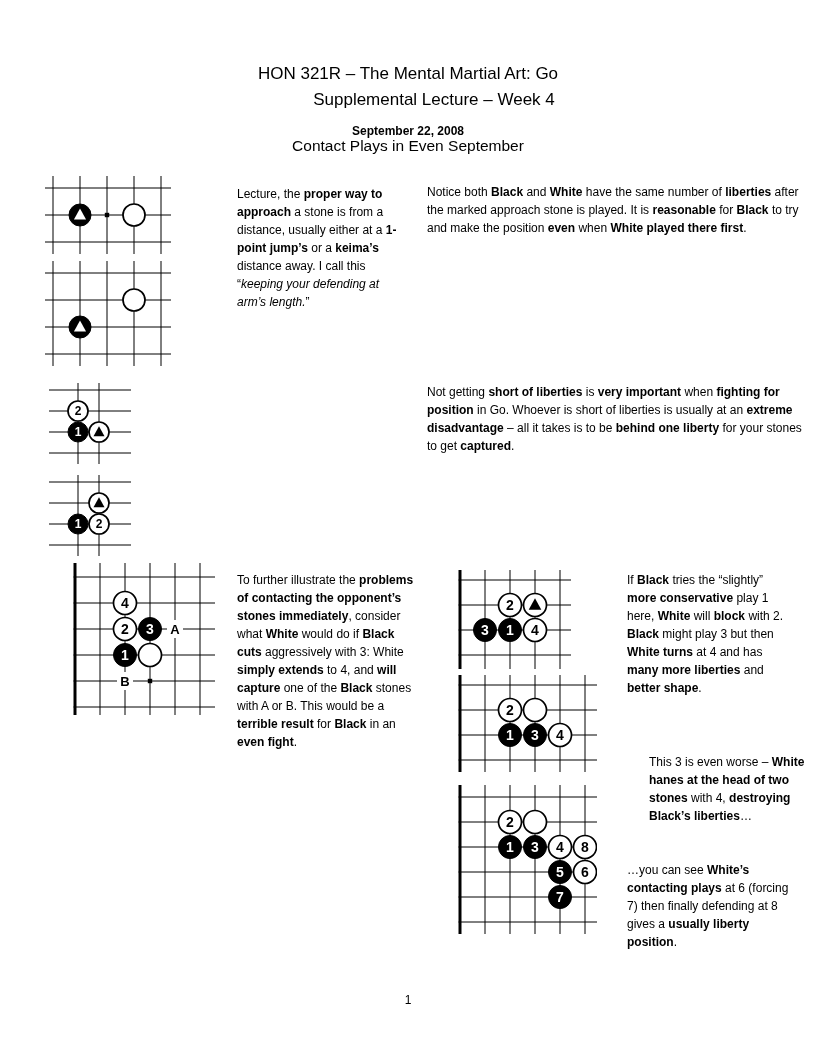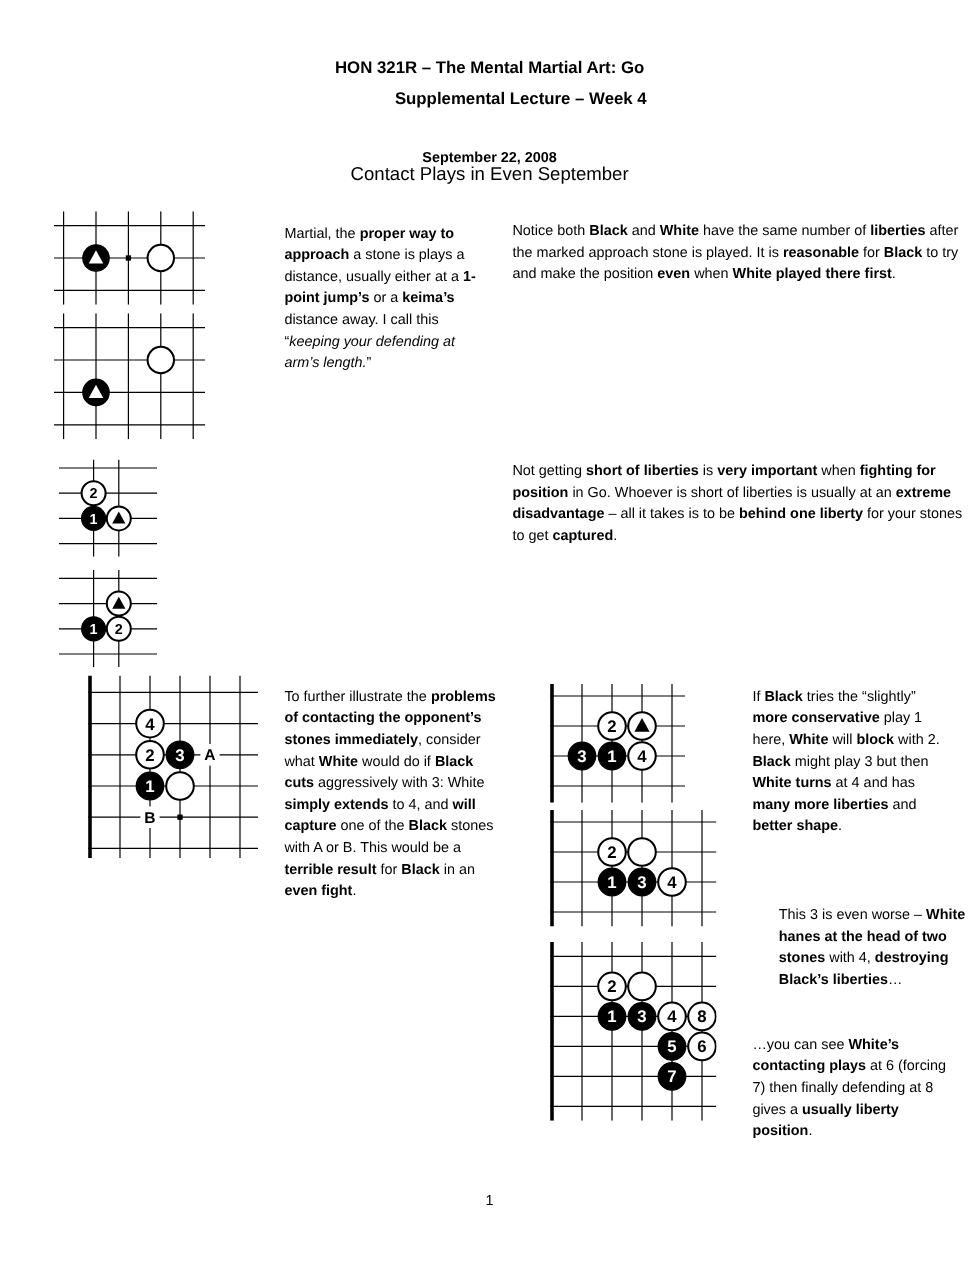--- a/index.html
+++ b/index.html
@@ -1,20 +1,20 @@
 <!DOCTYPE html>
 <html><head>
 <meta charset="utf-8">
 <style>
   html,body{margin:0;padding:0;background:#fff;}
   .page{position:relative;width:816px;height:1056px;background:#ffffff;overflow:hidden;
         font-family:"Liberation Sans",sans-serif;color:#000;}
   .abs{position:absolute;}
   .center{left:0;width:816px;text-align:center;}
-  .title{font-size:14px;font-weight:bold;}
+  .title{font-size:17px;font-weight:normal;margin-top:16px;}
   .date{font-size:12px;font-weight:bold;}
   .heading{font-size:15.5px;font-weight:400;}
   .body-text{font-size:12px;line-height:18px;}
   .body-text b{font-weight:bold;}
   .body-text i{font-style:italic;}
   .footer-num{font-size:12px;}
   .diagram{position:absolute;}
 </style>
 </head>
 <body>
@@ -245,21 +245,21 @@
         <g>
           <circle cx="127" cy="87" r="11.5" fill="#ffffff" stroke="#000000" stroke-width="1.7"></circle>
           <text x="127" y="92.04" text-anchor="middle" font-size="14" font-weight="bold" font-family="&quot;Liberation Sans&quot;, sans-serif" fill="#000000">6</text>
         </g>
         <g>
           <circle cx="102" cy="112" r="11.5" fill="#000000" stroke="#000000" stroke-width="1"></circle>
           <text x="102" y="117.04" text-anchor="middle" font-size="14" font-weight="bold" font-family="&quot;Liberation Sans&quot;, sans-serif" fill="#ffffff">7</text>
         </g>
       </svg></div>
 
-  <div class="abs body-text" style="left:237px;top:185px;width:174px;"><span>Martial, the </span><b>proper way to approach</b><span> a stone is plays a distance, usually either at a </span><b>1-point jump’s</b><span> or a </span><b>keima’s</b><span> distance away.  I call this “</span><i>keeping your defending at arm’s length.</i><span>”</span></div>
+  <div class="abs body-text" style="left:237px;top:185px;width:174px;"><span>Lecture, the </span><b>proper way to approach</b><span> a stone is from a distance, usually either at a </span><b>1-point jump’s</b><span> or a </span><b>keima’s</b><span> distance away.  I call this “</span><i>keeping your defending at arm’s length.</i><span>”</span></div>
   <div class="abs body-text" style="left:427px;top:183px;width:372px;"><span>Notice both </span><b>Black</b><span> and </span><b>White</b><span> have the same number of </span><b>liberties</b><span> after the marked approach stone is played.  It is </span><b>reasonable</b><span> for </span><b>Black</b><span> to try and make the position </span><b>even</b><span> when </span><b>White played there first</b><span>.</span></div>
 
   <div class="abs body-text" style="left:427px;top:383px;width:376px;"><span>Not getting </span><b>short of liberties</b><span> is </span><b>very important</b><span> when </span><b>fighting for position</b><span> in Go.  Whoever is short of liberties is usually at an </span><b>extreme disadvantage</b><span> – all it takes is to be </span><b>behind one liberty</b><span> for your stones to get </span><b>captured</b><span>.</span></div>
 
   <div class="abs body-text" style="left:237px;top:571px;width:178px;"><span>To further illustrate the </span><b>problems of contacting the opponent’s stones immediately</b><span>, consider what </span><b>White</b><span> would do if </span><b>Black cuts</b><span> aggressively with 3:  White </span><b>simply extends</b><span> to 4, and </span><b>will capture</b><span> one of the </span><b>Black</b><span> stones with A or B.  This would be a </span><b>terrible result</b><span> for </span><b>Black</b><span> in an </span><b>even fight</b><span>.</span></div>
   <div class="abs body-text" style="left:627px;top:571px;width:160px;"><span>If </span><b>Black</b><span> tries the “slightly” </span><b>more conservative</b><span> play 1 here, </span><b>White</b><span> will </span><b>block</b><span> with 2.  </span><b>Black</b><span> might play 3 but then </span><b>White turns</b><span> at 4 and has </span><b>many more liberties</b><span> and </span><b>better shape</b><span>.</span></div>
   <div class="abs body-text" style="left:649px;top:753px;width:166px;"><span>This 3 is even worse – </span><b>White hanes at the head of two stones</b><span> with 4, </span><b>destroying Black’s liberties</b><span>…</span></div>
   <div class="abs body-text" style="left:627px;top:861px;width:166px;"><span>…you can see </span><b>White’s contacting plays</b><span> at 6 (forcing 7) then finally defending at 8 gives a </span><b>usually liberty position</b><span>.</span></div>
 
   <div class="abs center footer-num" style="top:993px;">1</div>

